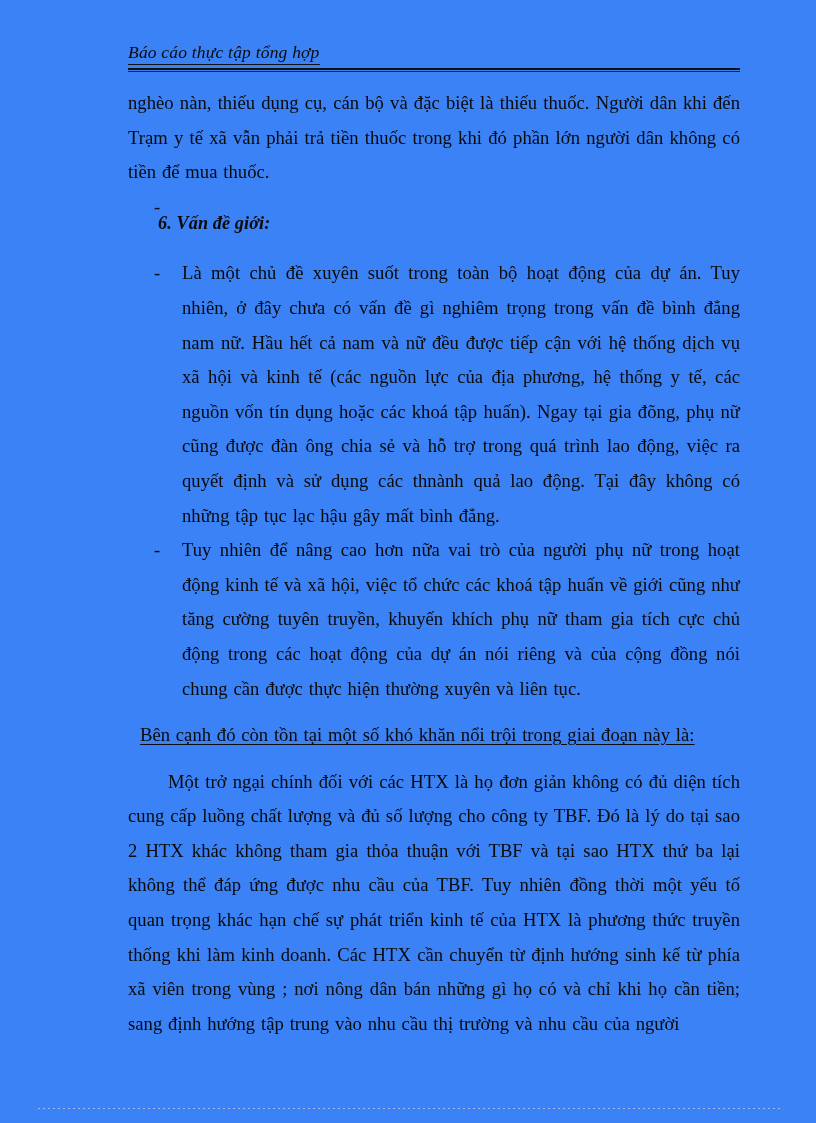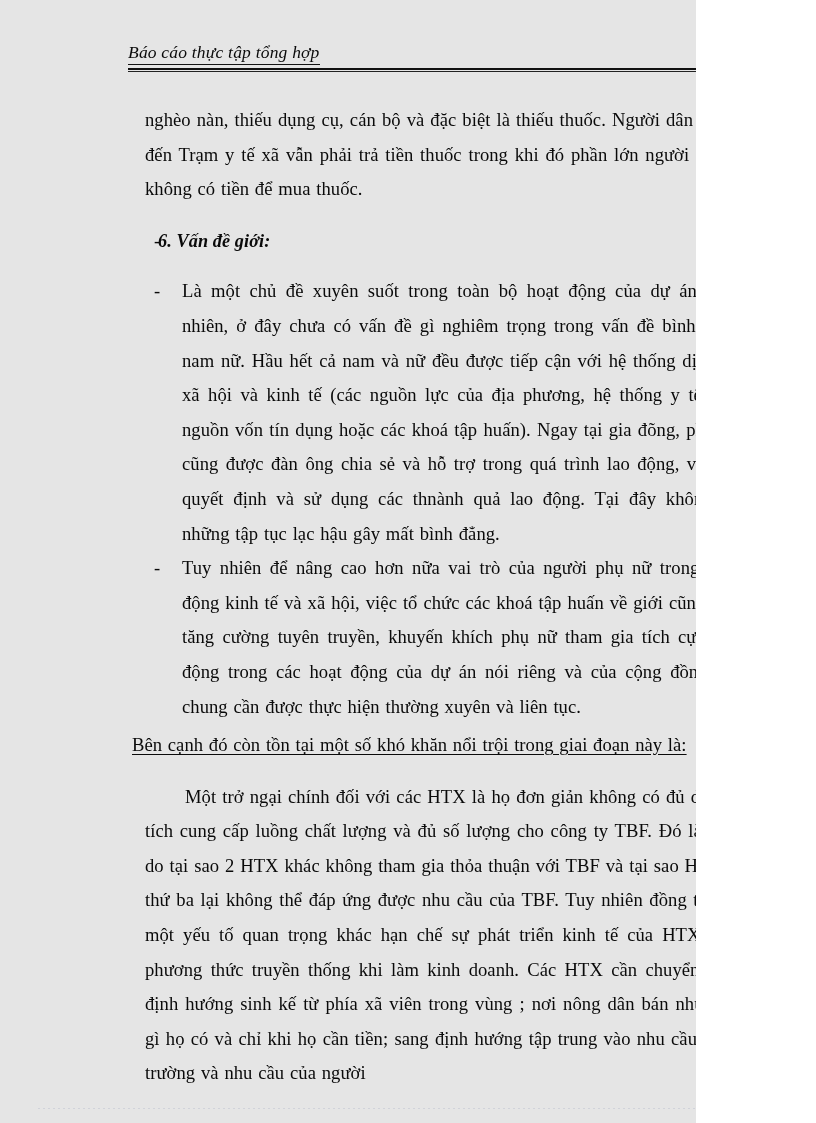--- a/index.html
+++ b/index.html
@@ -6,23 +6,23 @@
     margin: 0;
     padding: 0;
     background: #ffffff;
   }
   body {
     font-family: "Liberation Serif", "DejaVu Serif", serif;
     color: #0a0a0a;
   }
   .page {
     position: relative;
-    width: 696px;
+    width: 816px;
     height: 1123px;
-    background: #e5e5e5;
+    background: #3b82f6;
     overflow: hidden;
     box-sizing: border-box;
   }
 
   
   .header {
     position: absolute;
     left: 128px;
     top: 42px;
     width: 612px;
@@ -58,21 +58,21 @@
   }
 
   
   .body-area {
     position: absolute;
     left: 128px;
     top: 86px;
     width: 612px;
   }
   p.para {
-    margin: 17px;
+    margin: 0;
     font-size: 18.6px;
     line-height: 34.6px;
     text-align: justify;
     text-justify: inter-word;
     letter-spacing: 0.05px;
     word-spacing: 1.1px;
   }
   p.para.flow {
     text-align: justify;
   }
@@ -105,21 +105,21 @@
     padding-left: 14px;
     font-size: 18.2px;
     line-height: 34.6px;
     font-weight: bold;
     font-style: italic;
     letter-spacing: 0.1px;
   }
 
   
   .underline-line {
-    margin: 4px;
+    margin: 12px;
     font-size: 18.6px;
     line-height: 34.6px;
     letter-spacing: 0.05px;
     word-spacing: 1.0px;
   }
   .underline-line span.u {
     text-decoration: underline;
     text-underline-offset: 3px;
   }
 

